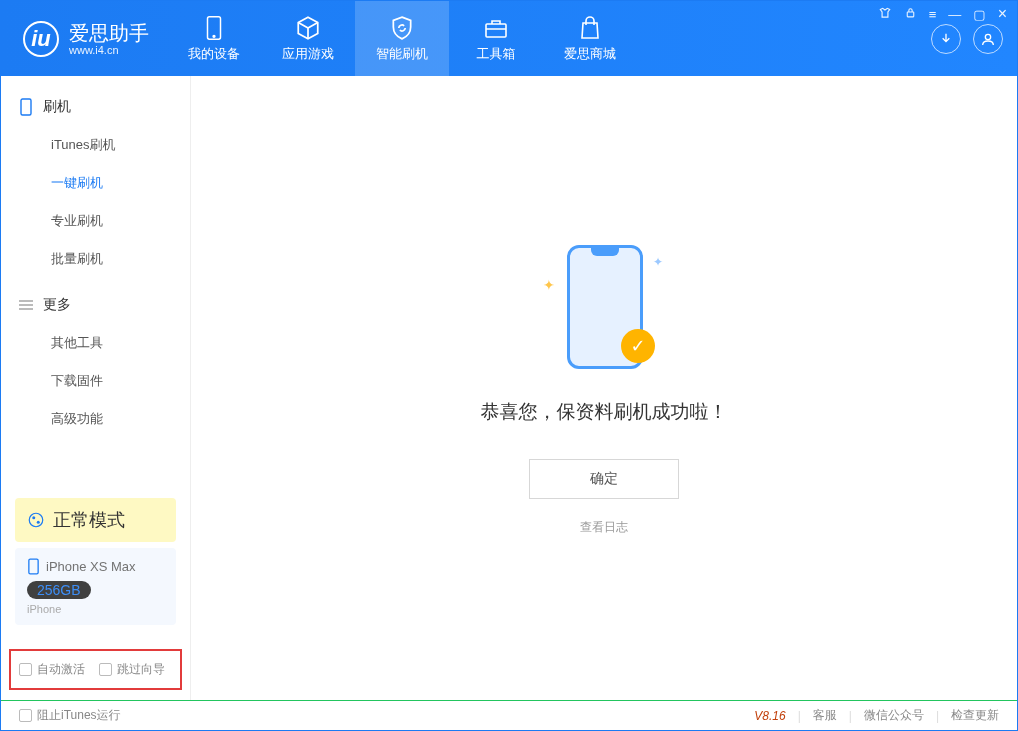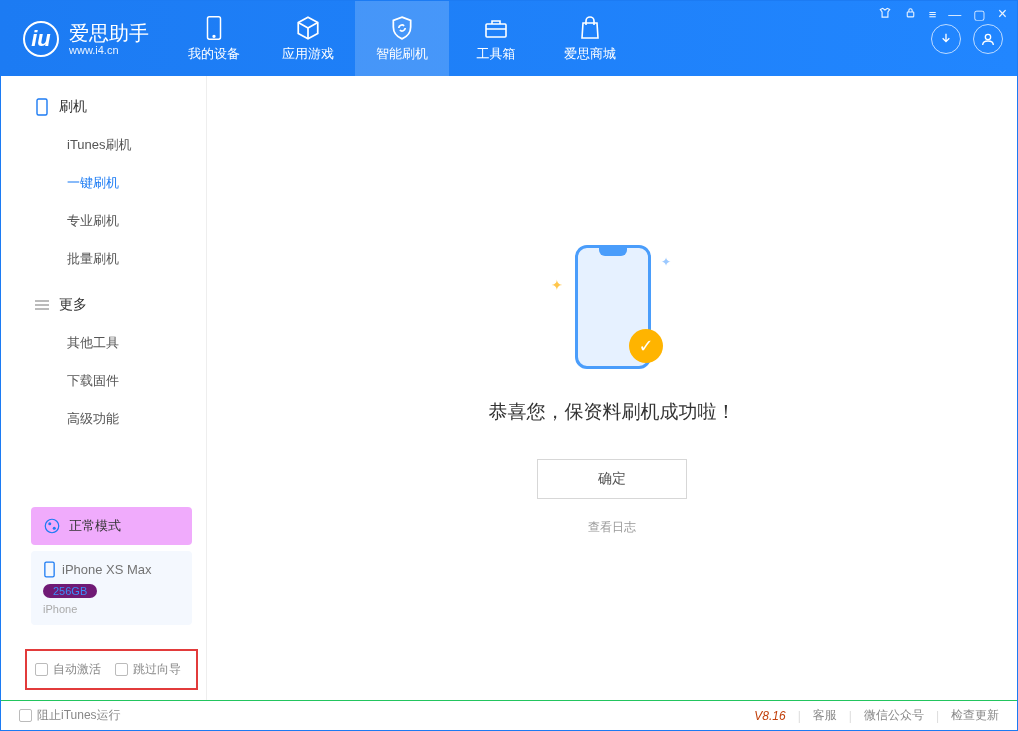--- a/index.html
+++ b/index.html
@@ -12,32 +12,32 @@
 .logo-text-en { font-size: 11px; opacity: .9; }
 .tabs { display: flex; align-items: stretch; }
 .tab { width: 94px; display: flex; flex-direction: column; align-items: center; justify-content: center; cursor: pointer; font-size: 13px; }
 .tab.selected { background: rgba(255,255,255,.18); }
 .tab-icon { width: 26px; height: 26px; margin-bottom: 4px; display: flex; align-items: center; justify-content: center; }
 .titlebar-right { margin-left: auto; display: flex; align-items: center; padding-right: 14px; gap: 12px; }
 .win-btns-top { position: absolute; top: 4px; right: 10px; display: flex; gap: 12px; color: #fff; font-size: 13px; align-items: center; }
 .win-glyph { cursor: pointer; opacity: .9; }
 .circle-btn { width: 30px; height: 30px; border: 1.5px solid rgba(255,255,255,.7); border-radius: 50%; display: flex; align-items: center; justify-content: center; cursor: pointer; }
 
-.body-area { display: flex; height: calc(100% - 75px - 30px); margin-left: 16px; }
+.body-area { display: flex; height: calc(100% - 75px - 30px); }
 
 .sidebar { width: 190px; border-right: 1px solid #eee; display: flex; flex-direction: column; }
 .side-scroll { flex: 1; overflow: auto; padding-top: 12px; }
 .side-group { display: flex; align-items: center; padding: 10px 18px; font-size: 14px; color: #333; font-weight: 500; gap: 10px; }
 .side-item { padding: 10px 18px 10px 50px; font-size: 13px; color: #555; cursor: pointer; }
 .side-item.active { color: #1c7bf3; }
 .side-lower { padding: 10px 0 4px; }
-.card { margin: 6px 14px; background: #f0abfc; border-radius: 4px; padding: 10px 12px; font-size: 13px; display: flex; align-items: center; gap: 8px; color: #333; }
+.card { margin: 6px 14px; background: #fef9c3; border-radius: 4px; padding: 10px 12px; font-size: 18px; display: flex; align-items: center; gap: 8px; color: #333; }
 .device-card { margin: 6px 14px; background: #f4f8fe; border-radius: 4px; padding: 10px 12px; }
 .device-name { font-size: 13px; color: #737373; font-weight: 500; display: flex; align-items: center; gap: 6px; }
-.pill { display: inline-block; margin-top: 6px; background: #701a75; color: #3d8ef7; border-radius: 10px; padding: 1px 10px; font-size: 11px; }
+.pill { display: inline-block; margin-top: 6px; background: #404040; color: #3d8ef7; border-radius: 10px; padding: 1px 10px; font-size: 14px; }
 .device-sub { font-size: 11px; color: #aaa; margin-top: 4px; }
 .redbox { margin: 24px 8px 6px; border: 2px solid #e23b3b; padding: 10px 8px; display: flex; gap: 14px; font-size: 12px; color: #888; }
 .chk { display: flex; align-items: center; gap: 5px; cursor: pointer; }
 .chkbox { width: 13px; height: 13px; border: 1px solid #bbb; border-radius: 2px; }
 
 .main { flex: 1; display: flex; flex-direction: column; align-items: center; justify-content: center; }
 .phone-illus { width: 90px; height: 130px; position: relative; margin-bottom: 28px; }
 .phone-body { width: 76px; height: 124px; border: 3px solid #4a9dfb; border-radius: 12px; background: #e6f1ff; position: absolute; left: 8px; top: 4px; }
 .phone-notch { width: 28px; height: 8px; background: #4a9dfb; border-radius: 0 0 6px 6px; position: absolute; left: 32px; top: 7px; }
 .badge { width: 34px; height: 34px; background: #ffb400; border-radius: 50%; position: absolute; right: -6px; bottom: 8px; display: flex; align-items: center; justify-content: center; color: #fff; font-size: 18px; }

